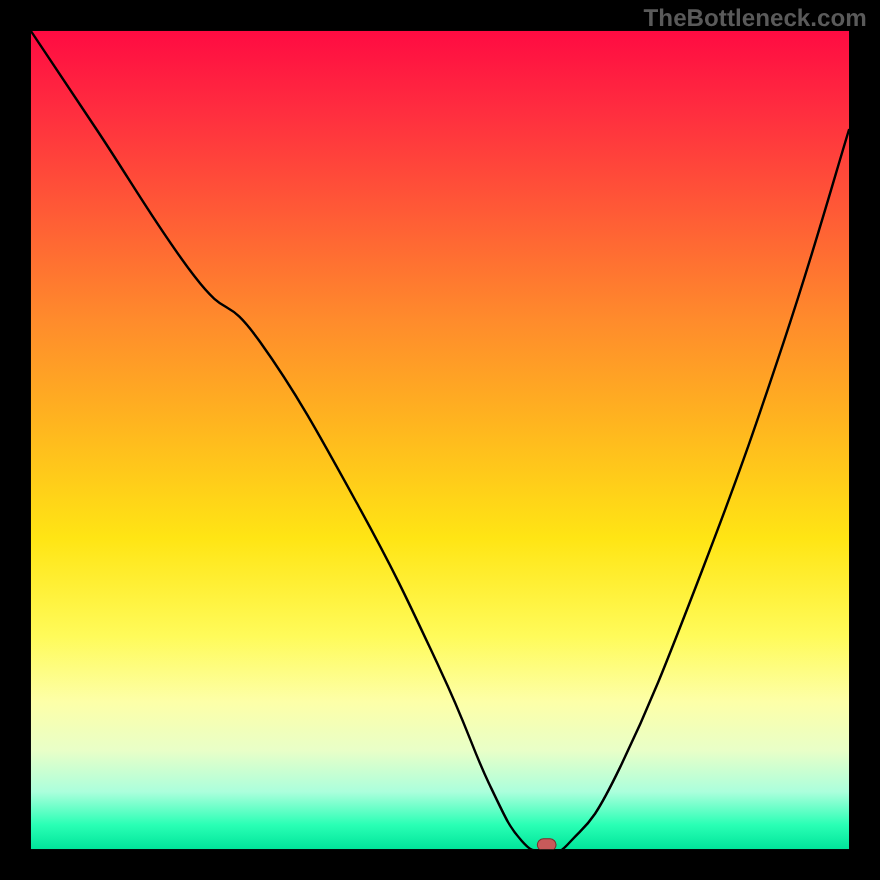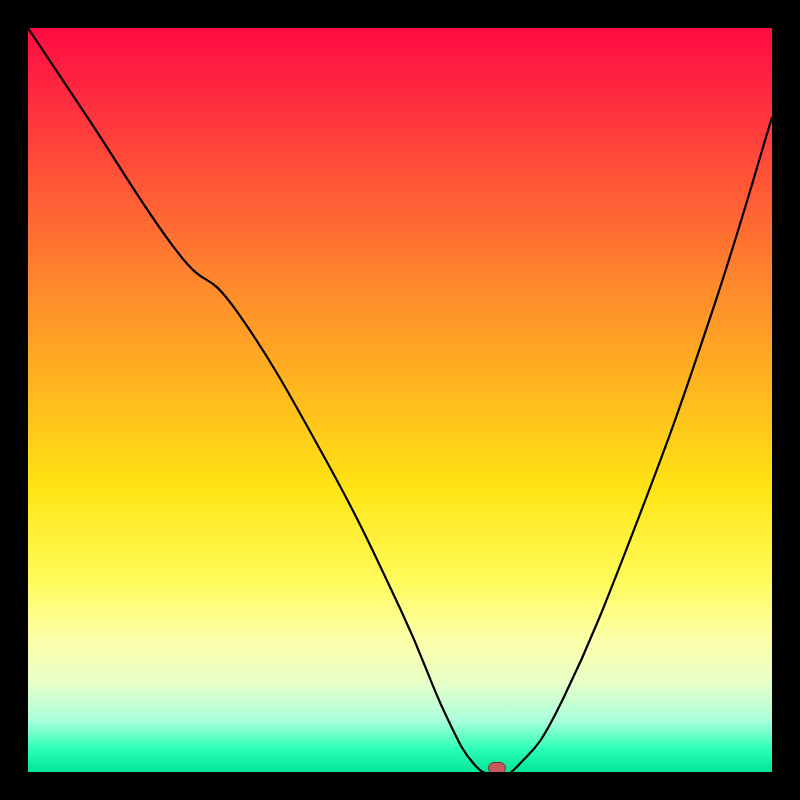--- a/index.html
+++ b/index.html
@@ -60,20 +60,21 @@
     border-radius: 6px;
     background: #c75a5a;
     border: 1px solid #7a2f2f;
     transform: translate(-50%, -50%);
   }
 </style>
 </head>
 <body>
 
 <div class="outer">
+  <div class="watermark">TheBottleneck.com</div>
   <div class="plot">
     <div class="gradient"></div>
     <svg class="curve" viewBox="0 0 744 744" preserveAspectRatio="none">
       <path id="curve-path" d="M 0 0 C 13.0944 19.641599999999993, 26.784 40.17599999999996, 59.52 89.27999999999997 C 92.256 138.384, 116.06400000000001 180.64320000000004, 148.8 223.20000000000005 C 181.536 265.75680000000006, 175.584 236.88960000000003, 208.32000000000002 282.72 C 241.05600000000004 328.5504, 261.59040000000005 366.04800000000006, 297.6 431.52000000000004 C 333.6096 496.992, 345.8112 524.6687999999999, 372 580.3199999999999 C 398.1888 635.9712, 400.27200000000005 650.1072, 416.64000000000004 684.48 C 433.00800000000004 718.8528, 434.94239999999996 723.4656, 446.4 736.56 C 457.8576 749.6543999999999, 458.8992 744, 468.72 744 C 478.54080000000005 744, 476.3088 752.9279999999999, 491.04 736.56 C 505.7712 720.192, 509.4912 723.6144, 535.68 669.6 C 561.8688 615.5856, 577.3439999999999 576.1536, 610.0799999999999 491.03999999999996 C 642.8159999999999 405.92639999999994, 655.0176 371.10720000000003, 684.48 282.72 C 713.9424 194.33280000000002, 730.9056 131.83679999999998, 744 89.27999999999997" fill="none" stroke="#000" stroke-width="2.2" stroke-linejoin="round"></path>
     </svg>
     <div id="marker" class="marker" style="left: 468.72px; top: 739.536px; background: rgb(199, 90, 90);"></div>
   </div>
 </div>
 
 </body></html>

